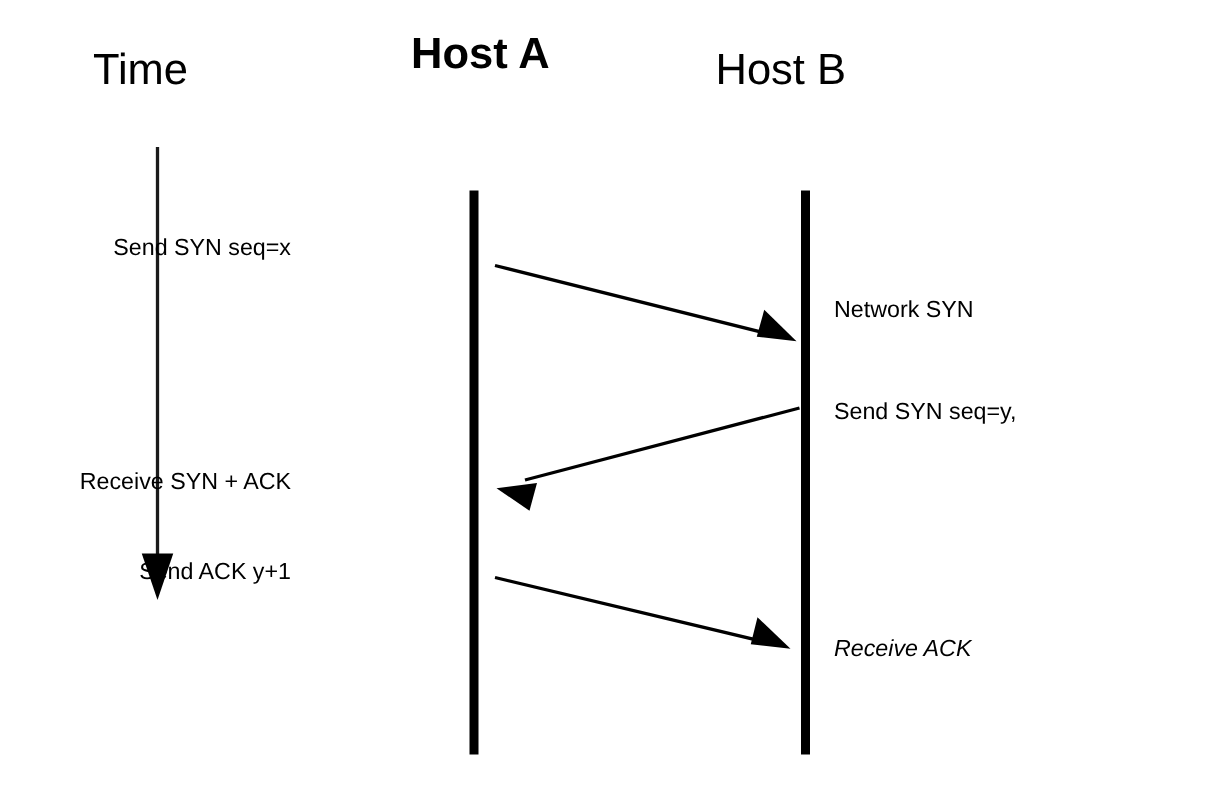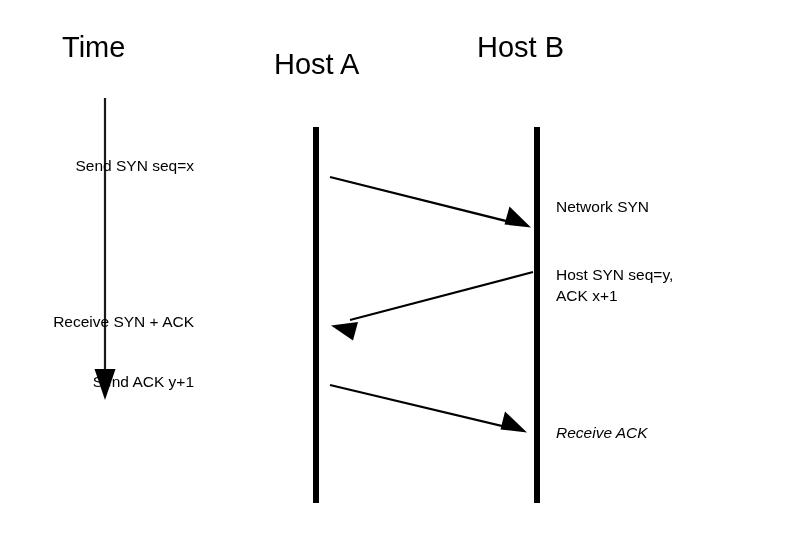--- a/index.html
+++ b/index.html
@@ -18,21 +18,21 @@
     overflow: hidden;
   }
   .hdr {
     position: absolute;
     font-size: 29px;
     color: #000000;
     white-space: nowrap;
     line-height: 1;
   }
   #hdr-time   { left: 62px;  top: 33px; }
-  #hdr-host-a { left: 274px; top: 50px; }
+  #hdr-host-a { left: 274px; top: 22px; font-weight: bold; }
   #hdr-host-b { left: 477px; top: 33px; }
 
   .lifeline {
     position: absolute;
     width: 6px;
     background: #000000;
   }
   #lifeline-a { left: 313px; top: 127px; height: 376px; }
   #lifeline-b { left: 534px; top: 127px; height: 376px; }
 
@@ -97,22 +97,21 @@
     </g>
 
   </svg>
 
 
   <div class="note right-align" id="note-send-syn">Send SYN seq=x</div>
 
   <div class="note" id="note-recv-syn">Network SYN</div>
 
   <div class="note" id="note-send-syn-ack">
-    <div>Host SYN seq=y,</div>
-    <div>ACK x+1</div>
+    <div>Send SYN seq=y,</div>
   </div>
 
   <div class="note right-align" id="note-recv-syn-ack">Receive SYN + ACK</div>
 
   <div class="note right-align" id="note-send-ack">Send ACK y+1</div>
 
   <div class="note" id="note-recv-ack">Receive ACK</div>
 
 </div>
 

